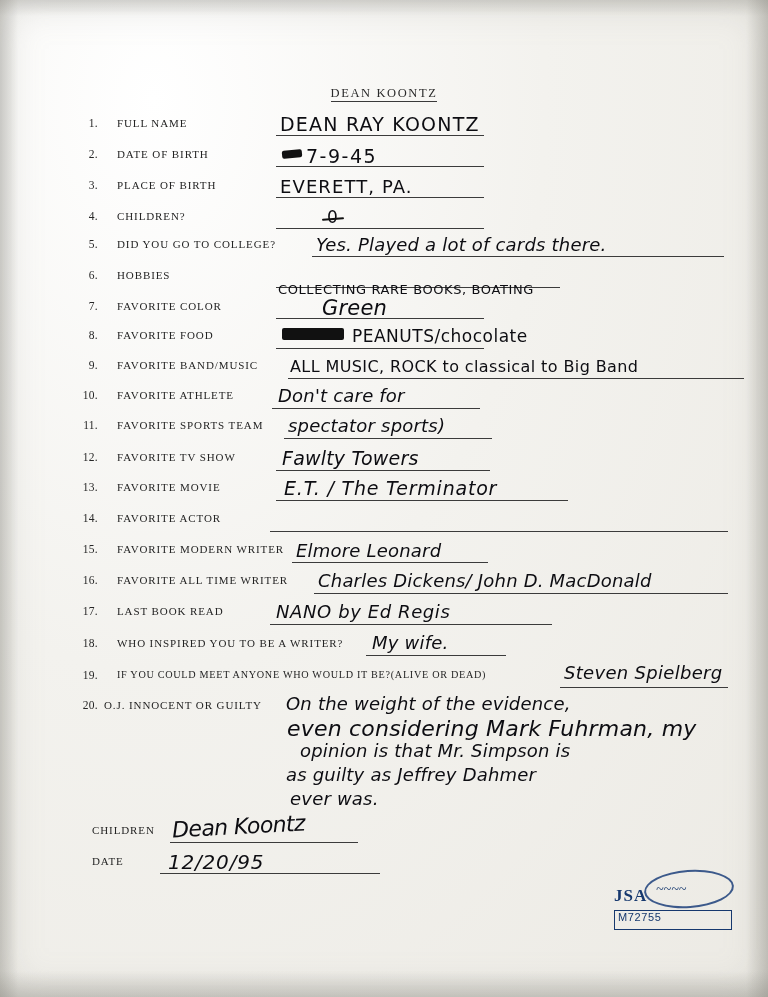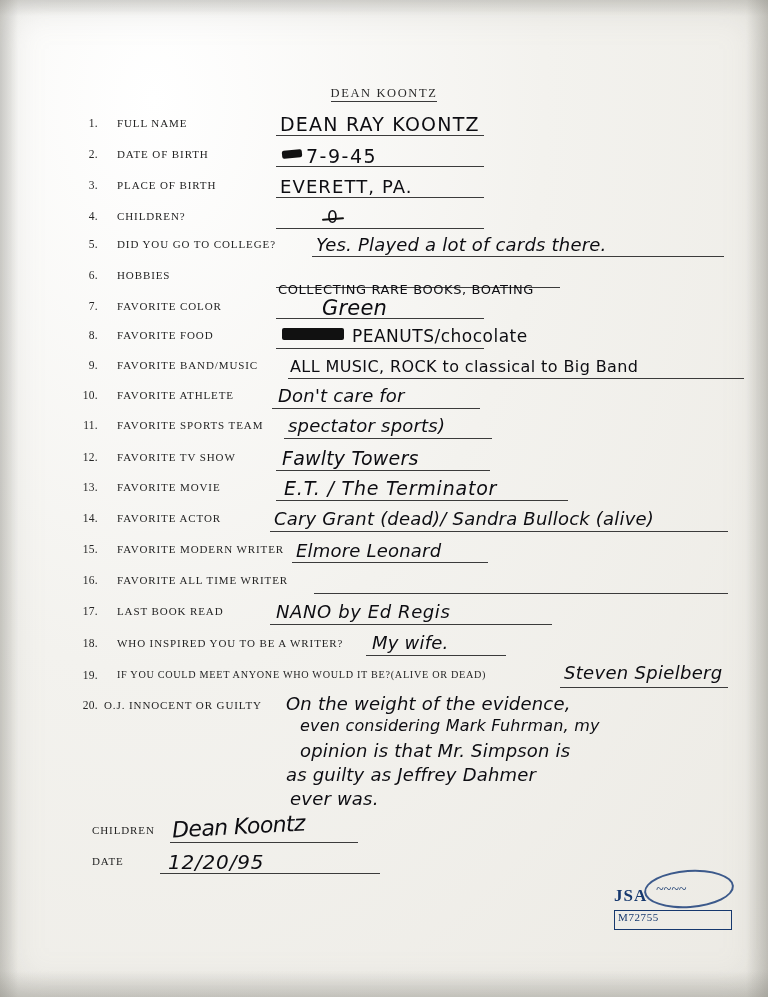--- a/index.html
+++ b/index.html
@@ -142,21 +142,21 @@
     left: 0px;
     top: 26px;
     width: 116px;
     height: 18px;
     border: 1px solid #16386e;
   }
   #jsa-serial {
     position: absolute;
     left: 4px;
     top: 27px;
-    font-family: Liberation Serif, serif;
+    font-family: Liberation Sans, sans-serif;
     font-size: 11px;
     color: #16386e;
     letter-spacing: 0.6px;
   }
   #jsa-flourish {
     position: absolute;
     left: 42px;
     top: -2px;
     font-family: "Liberation Serif", serif;
     font-size: 14px;
@@ -268,34 +268,34 @@
     <div class="num" style="left:66px; top:4px; width:32px">13.</div>
     <div class="label" style="left:117px; top:4px">FAVORITE MOVIE</div>
     <div class="rule" style="left:276px; top:23px; width:292px"></div>
     <div class="hw" style="left:284px; top:0px; font-size:19px; letter-spacing:0.8px">E.T. / The Terminator</div>
   </div>
 
   <div class="row" style="top:508px">
     <div class="num" style="left:66px; top:4px; width:32px">14.</div>
     <div class="label" style="left:117px; top:4px">FAVORITE ACTOR</div>
     <div class="rule" style="left:270px; top:23px; width:458px"></div>
-    <div class="hw" style="left:274px; top:0px; font-size:18px">Cary Grant (dead)/ Sandra Bullock (alive)</div>
   </div>
 
   <div class="row" style="top:539px">
     <div class="num" style="left:66px; top:4px; width:32px">15.</div>
     <div class="label" style="left:117px; top:4px">FAVORITE MODERN WRITER</div>
     <div class="rule" style="left:292px; top:23px; width:196px"></div>
     <div class="hw" style="left:296px; top:1px; font-size:18px">Elmore Leonard</div>
   </div>
 
   <div class="row" style="top:570px">
     <div class="num" style="left:66px; top:4px; width:32px">16.</div>
     <div class="label" style="left:117px; top:4px">FAVORITE ALL TIME WRITER</div>
     <div class="rule" style="left:314px; top:23px; width:414px"></div>
+    <div class="hw" style="left:318px; top:0px; font-size:18px">Charles Dickens/ John D. MacDonald</div>
   </div>
 
   <div class="row" style="top:601px">
     <div class="num" style="left:66px; top:4px; width:32px">17.</div>
     <div class="label" style="left:117px; top:4px">LAST BOOK READ</div>
     <div class="rule" style="left:270px; top:23px; width:282px"></div>
     <div class="hw" style="left:276px; top:0px; font-size:18px; letter-spacing:0.6px">NANO by Ed Regis</div>
   </div>
 
   <div class="row" style="top:632px">
@@ -309,21 +309,21 @@
     <div class="num" style="left:66px; top:5px; width:32px">19.</div>
     <div class="label" style="left:117px; top:5px; font-size:10.2px; letter-spacing:0.7px">IF YOU COULD MEET ANYONE WHO WOULD IT BE?(ALIVE OR DEAD)</div>
     <div class="rule" style="left:560px; top:23px; width:168px"></div>
     <div class="hw" style="left:564px; top:-2px; font-size:18px; letter-spacing:0.3px">Steven Spielberg</div>
   </div>
 
   <div class="row" style="top:694px; height:120px">
     <div class="num" style="left:66px; top:5px; width:32px">20.</div>
     <div class="label" style="left:104px; top:5px">O.J.  INNOCENT OR GUILTY</div>
     <div class="hw" style="left:286px; top:-1px; font-size:18px">On the weight of the evidence,</div>
-    <div class="hw" style="left:300px; top:22px; font-size:16px">even considering Mark Fuhrman, my</div>
+    <div class="hw" style="left:287px; top:22px; font-size:22px">even considering Mark Fuhrman, my</div>
     <div class="hw" style="left:300px; top:46px; font-size:18px">opinion is that Mr. Simpson is</div>
     <div class="hw" style="left:286px; top:70px; font-size:18px">as guilty as Jeffrey Dahmer</div>
     <div class="hw" style="left:290px; top:94px; font-size:18px">ever was.</div>
   </div>
 
   <div class="row" style="top:820px">
     <div class="label" style="left:92px; top:4px">CHILDREN</div>
     <div class="rule" style="left:170px; top:22px; width:188px"></div>
     <div class="hw" style="left:172px; top:-6px; font-size:22px; letter-spacing:-0.6px; transform:rotate(-3deg)">Dean Koontz</div>
   </div>

